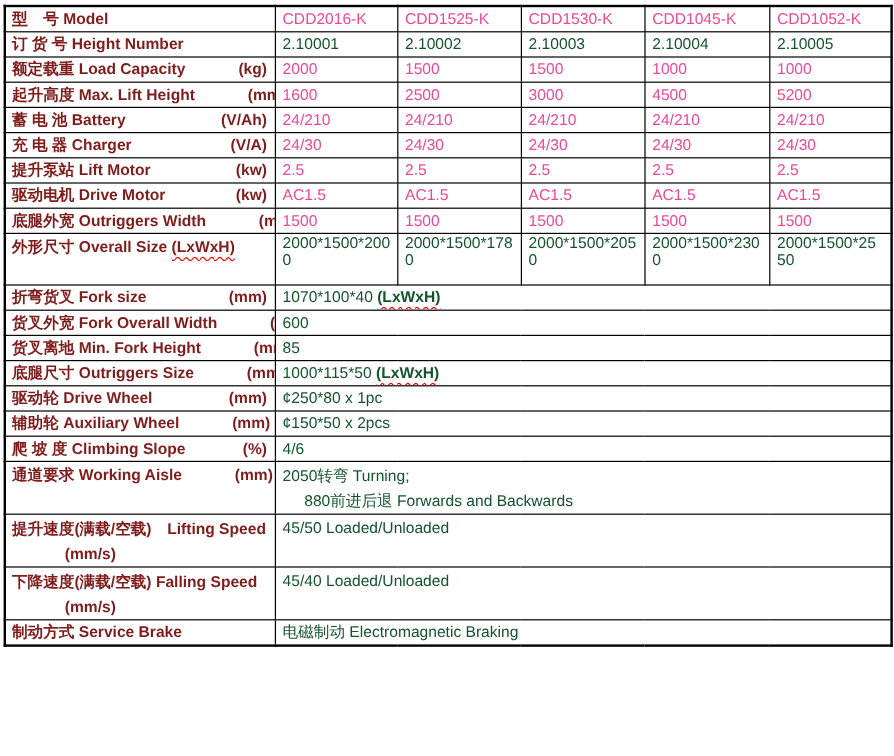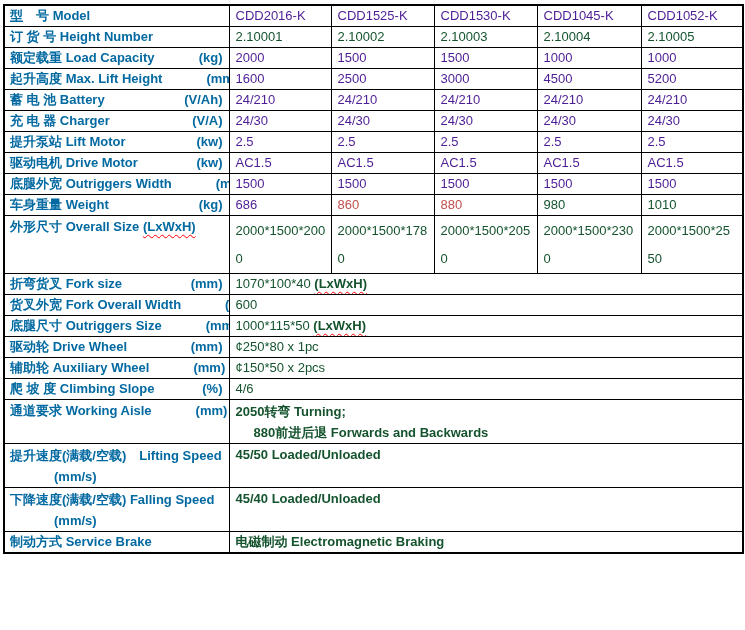--- a/index.html
+++ b/index.html
@@ -13,47 +13,47 @@
   td{
     border:1px solid #000;
     font-size:13px;line-height:20px;
     padding:0 5px;vertical-align:middle;
     overflow:hidden;white-space:normal;
   }
   tr.r1{height:21px;}
   tr.r2{height:43px;}
   .top{vertical-align:top;padding-top:1px;}
   
-  td.lc{font-weight:bold;color:#0369a1;padding-left:5px;padding-right:6px;}
+  td.lc{font-weight:bold;color:#7f1d1d;padding-left:5px;padding-right:6px;}
   .lr{display:flex;justify-content:space-between;align-items:baseline;}
   .lt{white-space:nowrap;}
   .unit{white-space:nowrap;font-weight:bold;padding-left:44px;}
   .u{text-decoration:underline;}
   .squig{
     text-decoration-line:underline;
     text-decoration-style:wavy;
     text-decoration-color:#ff0000;
     text-decoration-thickness:1px;
     text-underline-offset:3px;
   }
   
   td.vc{padding-left:6px;}
-  .v-blue{color:#4c1d95;}
+  .v-blue{color:#ec4899;}
   .v-red{color:#c0504d;}
   .v-dark{color:#14532d;}
-  .vb{font-weight:bold;}
+  .vb{font-weight:normal;}
   .bsq{
     font-weight:bold;
     text-decoration-line:underline;
     text-decoration-style:wavy;
     text-decoration-color:#ff0000;
     text-decoration-thickness:1px;
     text-underline-offset:3px;
   }
-  td.wrapcell{word-break:break-all;vertical-align:top;padding-top:1px;line-height:28px;}
+  td.wrapcell{word-break:break-all;vertical-align:top;padding-top:1px;line-height:14px;}
 </style>
 </head>
 <body>
 
 <div class="wrap">
 <table>
   <colgroup>
     <col style="width:225px">
         <col style="width:102px">
         <col style="width:103px">
@@ -181,33 +181,20 @@
               <span class="unit">(mm)</span>
             </div>
     </td>
     <td class="vc v-blue">1500</td>
     <td class="vc v-blue">1500</td>
     <td class="vc v-blue">1500</td>
     <td class="vc v-blue">1500</td>
     <td class="vc v-blue">1500</td>
   </tr>
 
-  <tr class="r1">
-    <td class="lc">
-      <div class="lr">
-              <span class="lt"><span>车身重量</span> <span>Weight</span></span>
-              <span class="unit">(kg)</span>
-            </div>
-    </td>
-    <td class="vc v-blue">686</td>
-    <td class="vc v-red">860</td>
-    <td class="vc v-red">880</td>
-    <td class="vc v-dark">980</td>
-    <td class="vc v-dark">1010</td>
-  </tr>
 
   <tr class="r2">
     <td class="lc top">
       <div class="lr">
               <span class="lt"><span>外形尺寸</span> <span>Overall Size</span> <span class="squig">(LxWxH)</span></span>
               <span class="unit">(mm)</span>
             </div>
     </td>
     <td class="vc v-dark wrapcell">2000*1500*2000</td>
     <td class="vc v-dark wrapcell">2000*1500*1780</td>
@@ -229,20 +216,29 @@
   <tr class="r1">
     <td class="lc">
       <div class="lr">
               <span class="lt"><span>货叉外宽</span> <span>Fork Overall Width</span></span>
               <span class="unit">(mm)</span>
             </div>
     </td>
     <td class="vc v-dark" colspan="5">600</td>
   </tr>
 
+  <tr class="r1">
+    <td class="lc">
+      <div class="lr">
+              <span class="lt"><span>货叉离地</span> <span>Min. Fork Height</span></span>
+              <span class="unit">(mm)</span>
+            </div>
+    </td>
+    <td class="vc v-dark" colspan="5">85</td>
+  </tr>
 
   <tr class="r1">
     <td class="lc">
       <div class="lr">
               <span class="lt"><span>底腿尺寸</span> <span>Outriggers Size</span></span>
               <span class="unit">(mm)</span>
             </div>
     </td>
     <td class="vc v-dark" colspan="5"><span>1000*115*50 </span><span class="bsq">(LxWxH)</span></td>
   </tr>

